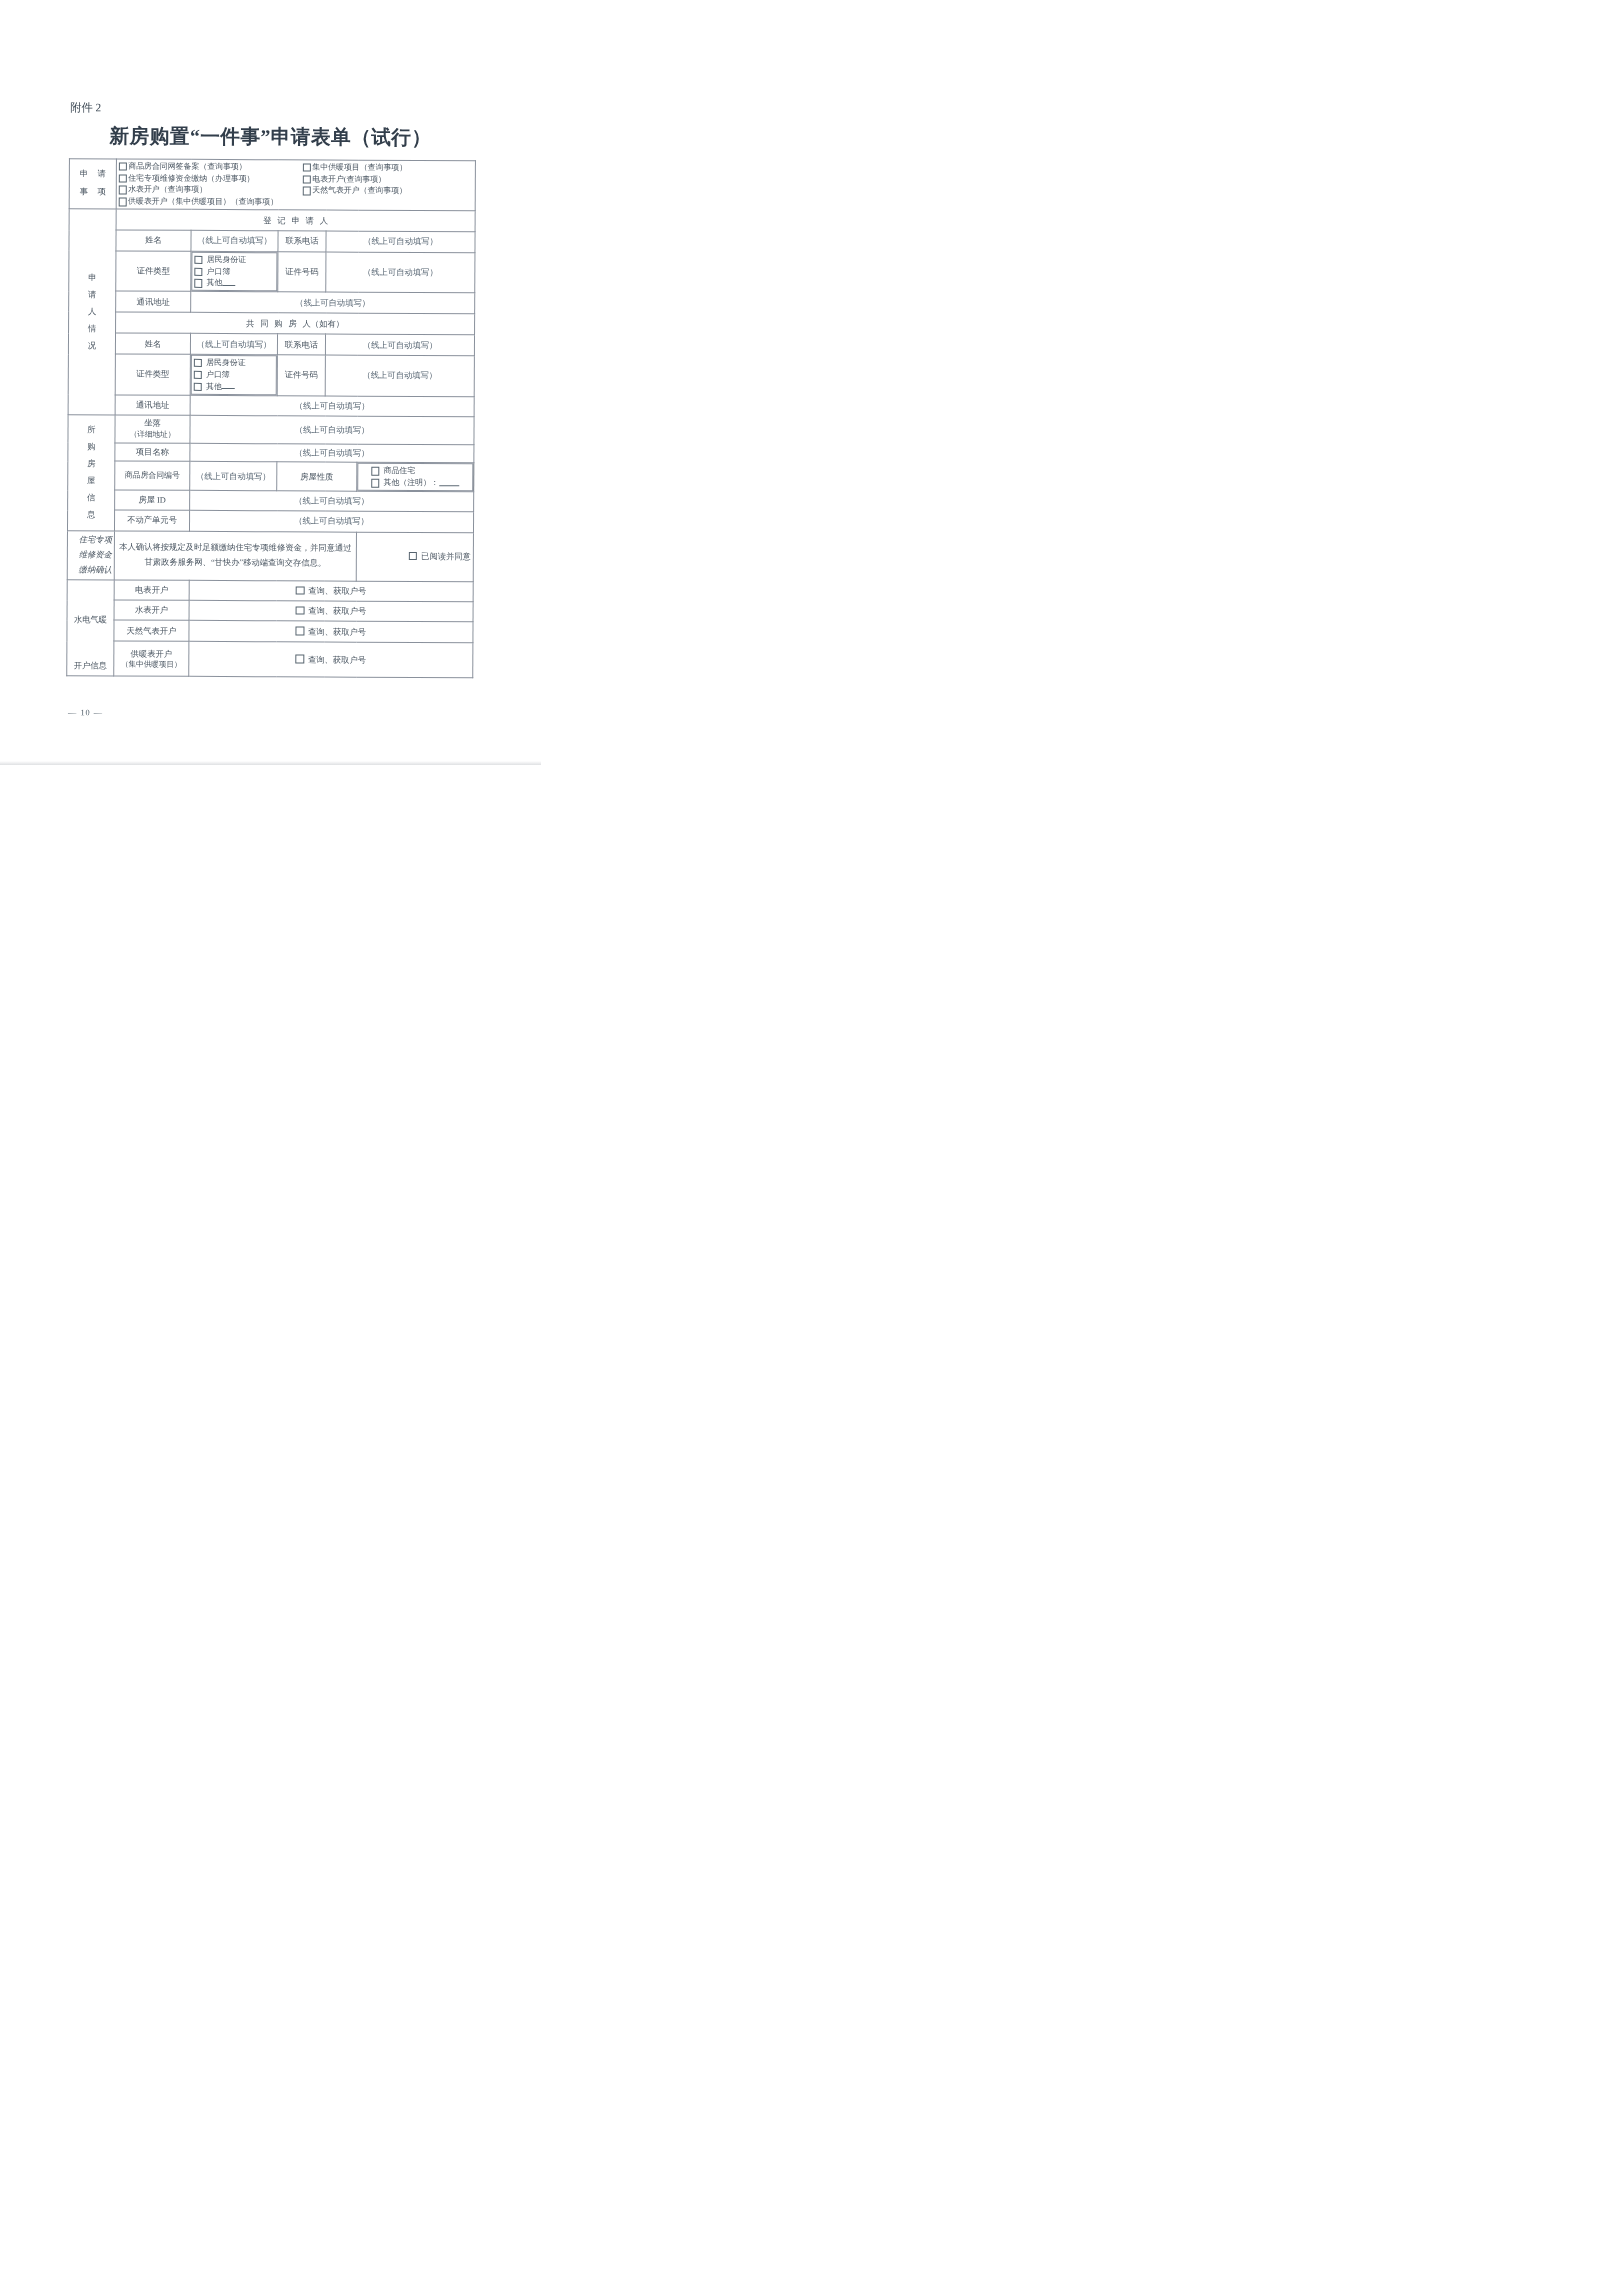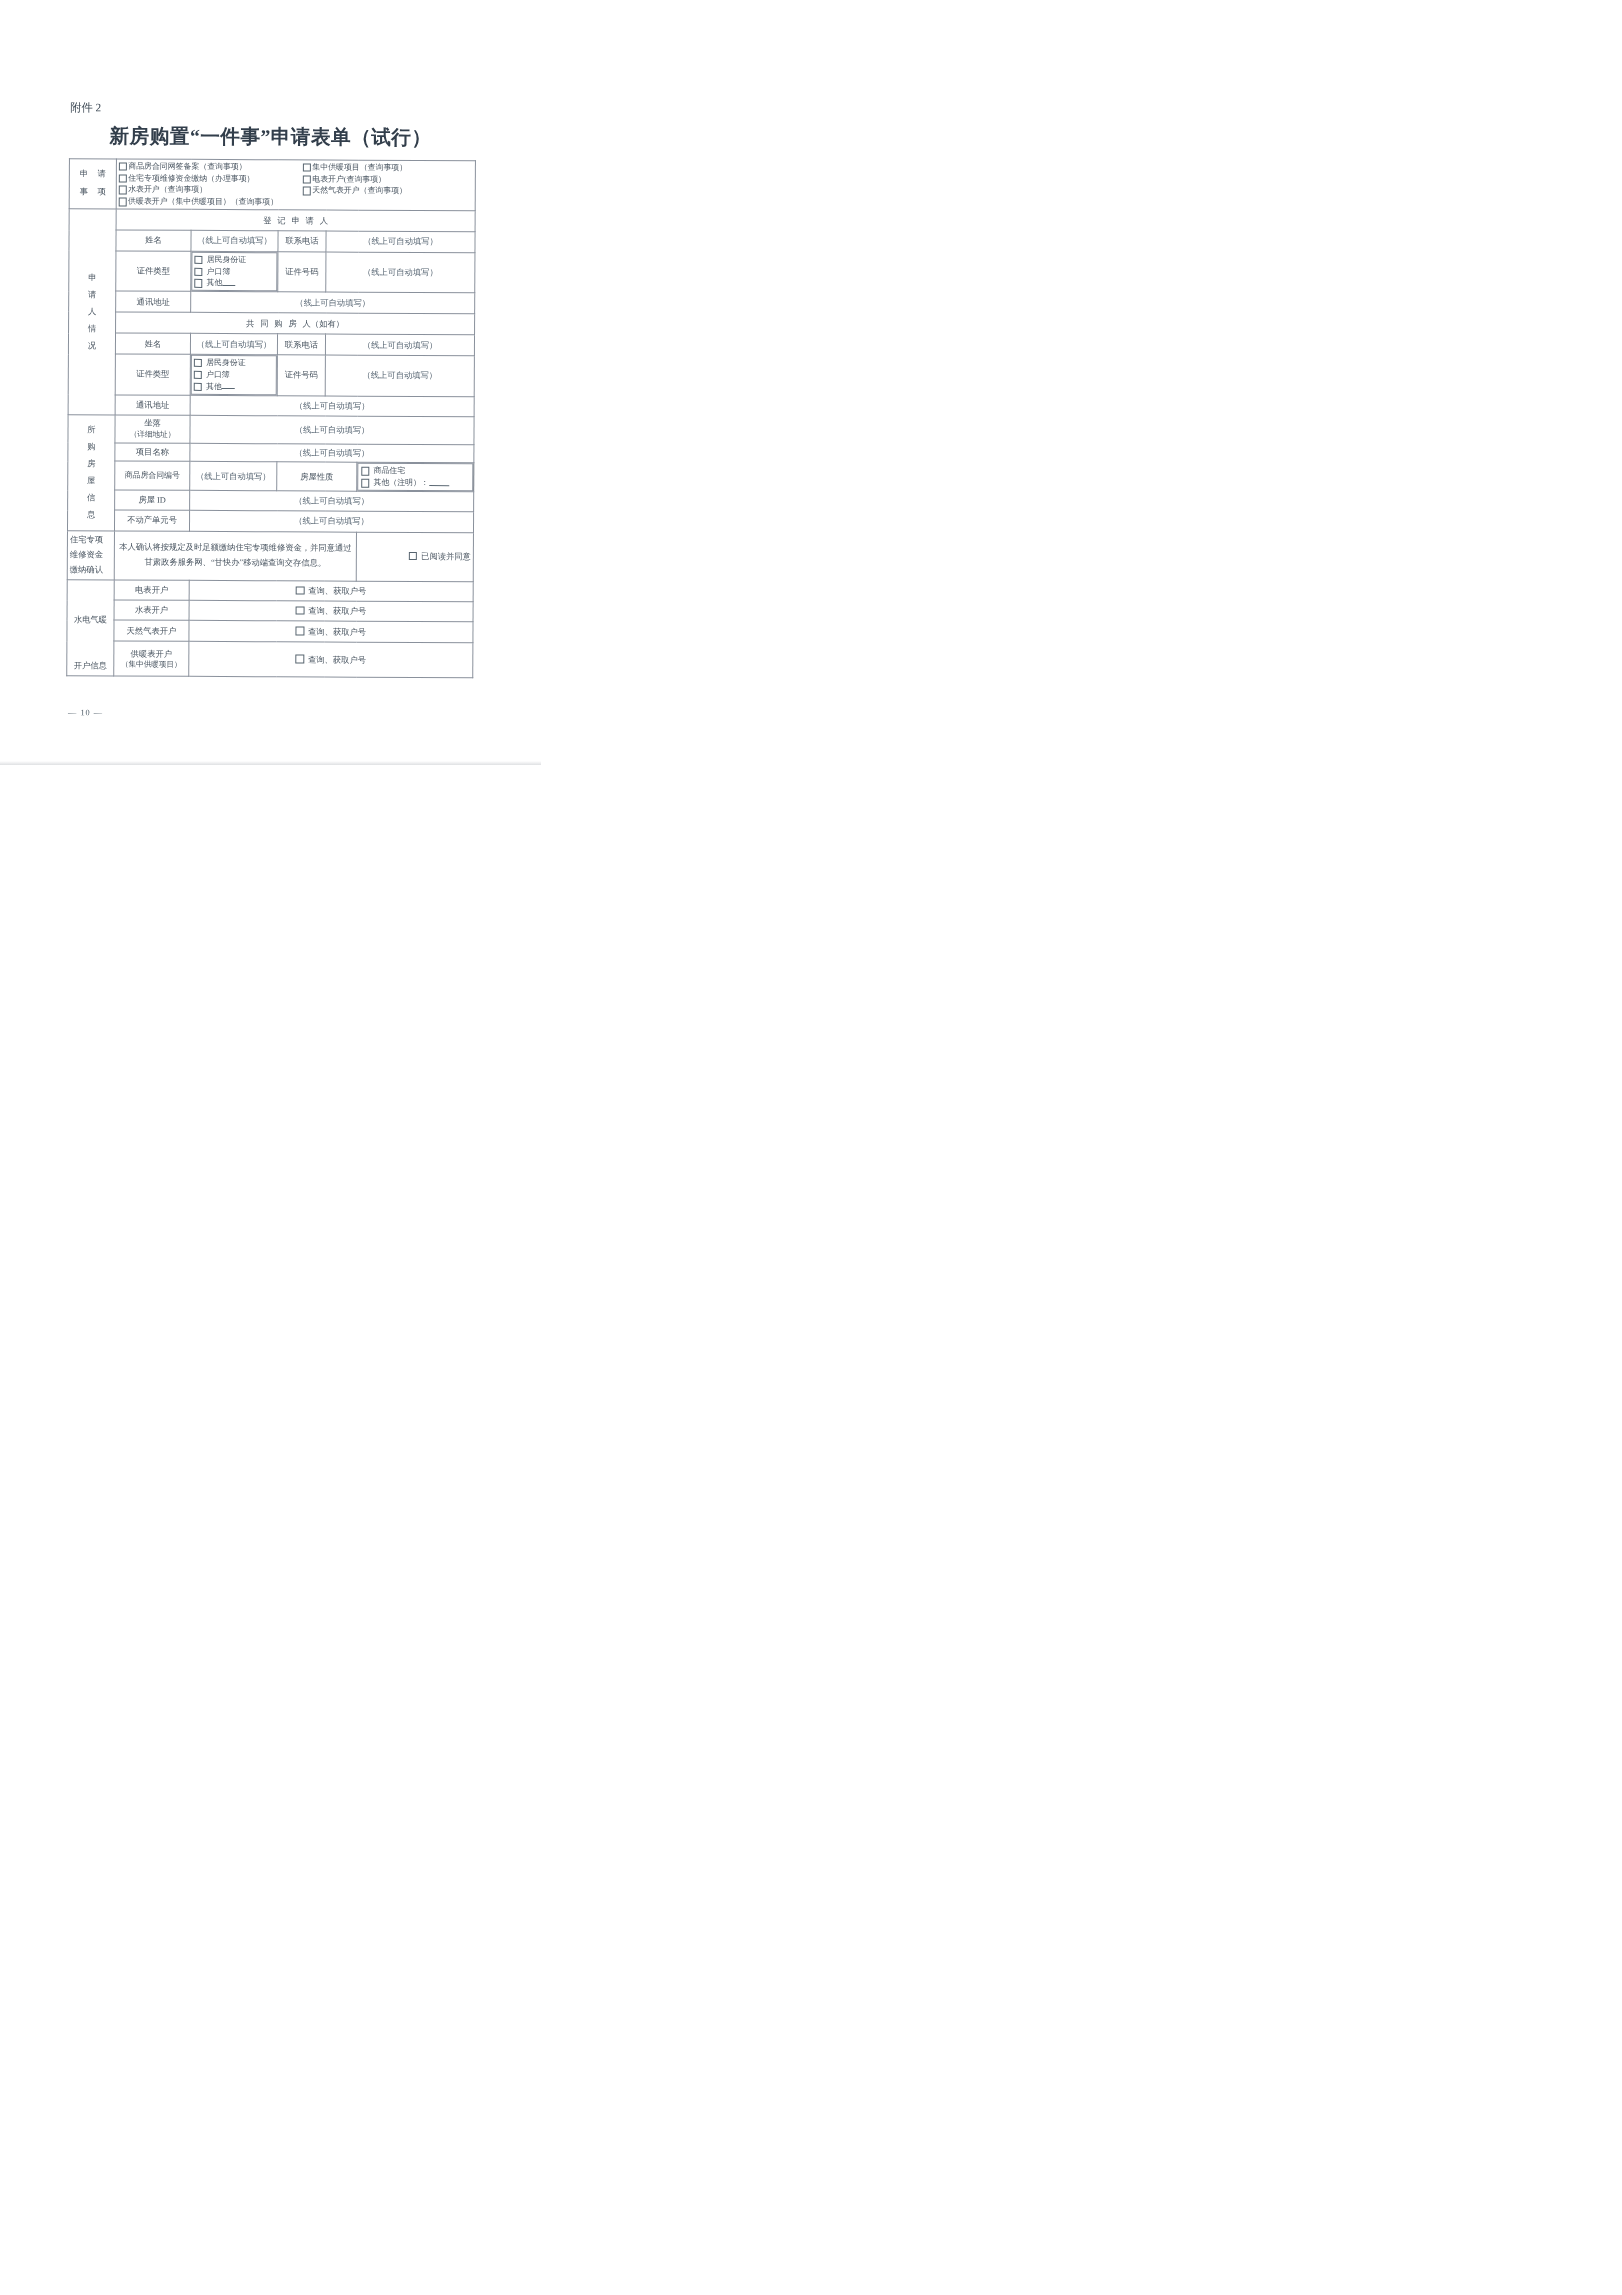--- a/index.html
+++ b/index.html
@@ -47,21 +47,21 @@
   .vtext {
     width:1.15em;
     margin:0 auto;
     word-break:break-all;
     line-height:2.05;
     font-size:8.3px;
     text-align:center;
   }
   .two-line div { text-align:center; word-spacing:0.9em; line-height:1.5; }
   .two-line div + div { margin-top:6px; }
-  .stack-3 div { text-align:left; line-height:1.85; font-size:8.3px; }
+  .stack-3 div { text-align:right; line-height:1.85; font-size:8.3px;font-style:italic; }
   .stack-2 div { text-align:center; line-height:1.7; font-size:8.3px;margin-top:32px; }
 
   .apply-cell { padding:2px 1px 1px 2.9px; }
   .apply-grid { display:grid; grid-template-columns:52% 48%; }
   .opt { display:flex; align-items:flex-start; font-size:7.9px; line-height:1.5; }
   .opt.full { grid-column:1 / 3; }
   .cb {
     flex:none;
     display:inline-block;
     width:6.4px; height:6.4px;
@@ -239,21 +239,21 @@
           <td colspan="4" class="fill">（线上可自动填写）</td>
         </tr>
         <tr style="height:18.7px">
           <td class="label-cell">项目名称</td>
           <td colspan="4" class="fill">（线上可自动填写）</td>
         </tr>
         <tr style="height:24.5px">
           <td class="label-cell" style="font-size:7.9px">商品房合同编号</td>
           <td class="fill">（线上可自动填写）</td>
           <td colspan="2" class="label-cell">房屋性质</td>
-          <td class="cbl" style="padding-left:3px">
+          <td class="cbl" style="padding-left:13px">
             <div class="opt">
                 <span class="cb sp"></span>
                 <span>商品住宅</span>
               </div>
             <div class="opt">
                 <span class="cb sp"></span>
                 <span>其他（注明）：</span>
                 <span class="ul" style="width:20.6px"></span>
               </div>
           </td>

